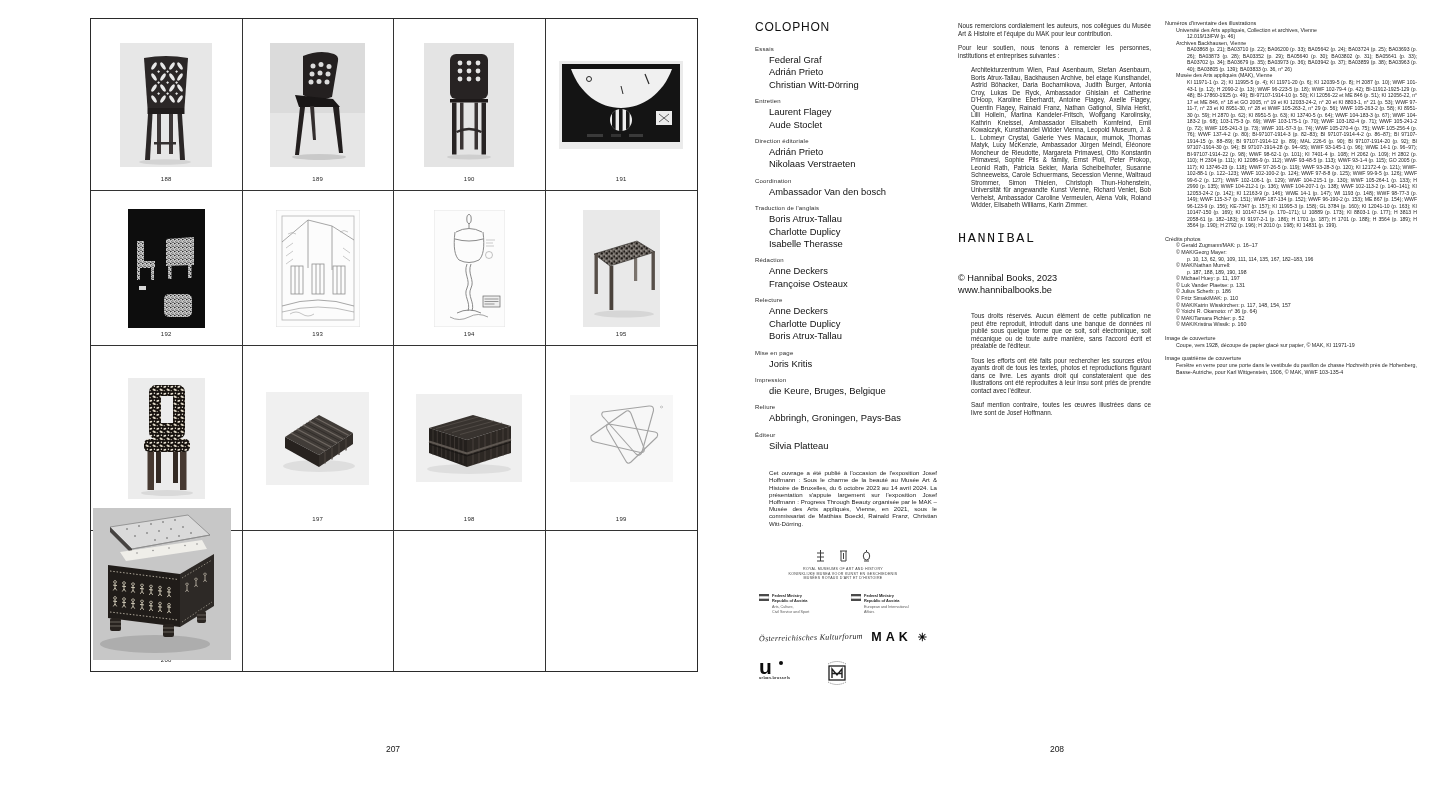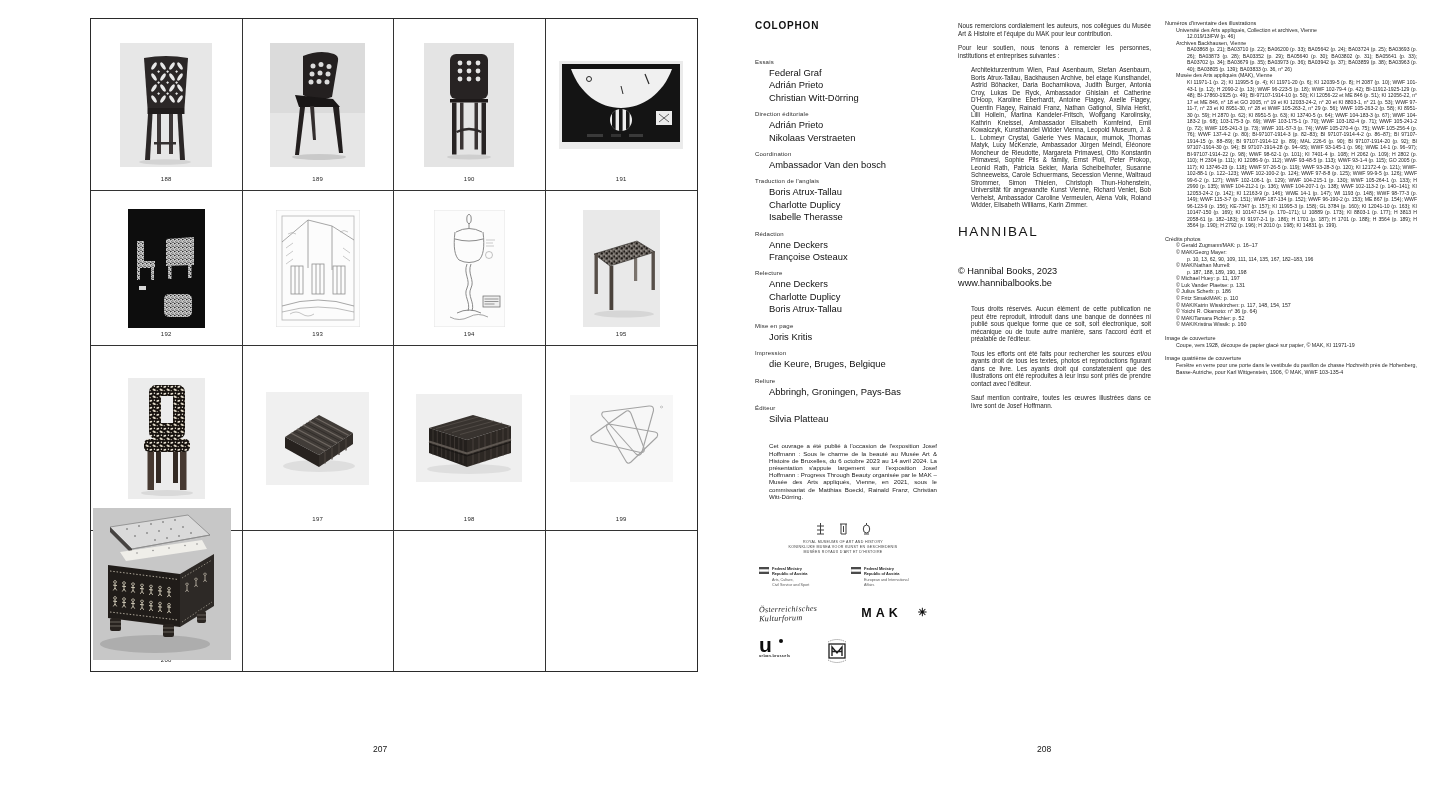--- a/index.html
+++ b/index.html
@@ -8,53 +8,53 @@
 
   
   .grid{position:absolute;left:90px;top:18px;width:608px;height:654px;border:1.4px solid #2a2a2a;background:#fff;
         display:grid;grid-template-columns:repeat(4,1fr);grid-template-rows:172px 155px 185px auto}
   .cell{border-right:1px solid #333;border-bottom:1px solid #333;position:relative;display:flex;align-items:center;justify-content:center}
   .cell.lc{border-right:none}
   .cell.lr{border-bottom:none}
   .cap{position:absolute;bottom:8px;left:0;right:0;text-align:center;font-size:6px;letter-spacing:.3px;color:#1f1f1f}
   .photo{display:block}
   .plate200{position:absolute;left:2px;top:-23px;z-index:3}
-  .pagenum{position:absolute;font-size:8.5px;color:#161616;width:40px;}
+  .pagenum{position:absolute;font-size:8.5px;color:#161616;width:40px;text-align:center}
   .pn-left{left:373px;top:744px}
   .pn-right{left:1037px;top:744px}
 
   
   .colo{position:absolute;left:755px;top:20px;width:182px}
-  .colo-title{font-size:10px;font-weight:bold;letter-spacing:.8px;color:#111;margin-bottom:28px}
+  .colo-title{font-size:12px;font-weight:normal;letter-spacing:.8px;color:#111;margin-bottom:12px}
   .clabel{font-size:6px;color:#2a2a2a;margin:7px 0 2px;letter-spacing:.2px}
   .cnames{font-size:9.4px;line-height:12.4px;margin-left:14px;white-space:pre-line;color:#101010}
   .note{font-size:6.1px;line-height:7.2px;margin:17px 0 0 14px;text-align:justify;color:#222}
 
   
   .logos{margin-top:22px;margin-left:4px;width:168px}
   .crests{display:flex;justify-content:center;gap:12px;align-items:flex-end}
   .muslines{text-align:center;font-size:3.6px;line-height:4.8px;letter-spacing:.3px;color:#3a3a3a;margin-top:5px;white-space:pre-line}
   .mins{display:flex;gap:16px;margin-top:13px}
   .min{flex:1;display:flex;gap:3px;align-items:flex-start}
   .minhead{font-size:3.9px;line-height:4.9px;font-weight:bold;color:#222;white-space:pre-line}
   .minsub{font-size:3.7px;line-height:4.7px;color:#5a5a5a;white-space:pre-line;margin-top:1px}
   .row-km{display:flex;justify-content:space-between;align-items:center;margin-top:16px}
   .kultur{font-family:"Liberation Serif",serif;font-style:italic;font-size:8px;color:#1b1b1b;letter-spacing:.3px;transform:rotate(-1.5deg)}
-  .mak{font-weight:bold;font-size:12.5px;letter-spacing:4px;color:#0e0e0e;display:flex;align-items:center;gap:16px}
+  .mak{font-weight:bold;font-size:12.5px;letter-spacing:4px;color:#0e0e0e;display:flex;align-items:center;gap:6px}
   .mak .star{font-size:11px;letter-spacing:0}
   .row-ub{display:flex;gap:34px;align-items:flex-start;margin-top:15px}
   .urban .u{font-size:21px;font-weight:bold;line-height:15px;color:#0d0d0d;display:flex;align-items:flex-start;gap:7px}
   .urban .udot{width:4px;height:4px;background:#0d0d0d;border-radius:50%;margin-top:2px}
   .urban .utxt{font-size:3.8px;font-weight:bold;letter-spacing:.3px;color:#222;margin-top:2px}
 
   
   .mid{position:absolute;left:958px;top:22px;width:193px}
   .p{font-size:6.3px;line-height:7.5px;text-align:justify;color:#1e1e1e;margin-bottom:7px}
   .ind{margin-left:13px}
-  .hannibal{font-family:Liberation Sans, sans-serif;font-size:13.5px;letter-spacing:1.6px;color:#141414;margin:15px 0 13px}
+  .hannibal{font-family:Liberation Mono, monospace;font-size:13.5px;letter-spacing:1.6px;color:#141414;margin:22px 0 13px}
   .isbn{font-size:9.2px;line-height:12.4px;color:#101010;white-space:pre-line}
   .cpy{font-size:9.2px;line-height:12.4px;color:#101010;white-space:pre-line;margin-top:26px}
   .rights{margin-top:16px}
 
   
   .inv{position:absolute;left:1165px;top:20px;width:252px;color:#222}
   .h6{font-size:5.5px;line-height:6.8px;color:#1f1f1f}
   .i1{margin-left:11px;font-size:5.3px;line-height:6.6px;color:#1f1f1f}
   .i2{margin-left:22px;font-size:5.1px;line-height:6.5px;text-align:justify;color:#242424}
   .i2l{margin-left:22px;font-size:5.1px;line-height:6.5px;color:#242424}
@@ -428,20 +428,25 @@
 <div class="colo">
   <div class="colo-title">COLOPHON</div>
 
   <div>
     <div class="clabel">Essais</div>
     <div class="cnames">Federal Graf
 Adrián Prieto
 Christian Witt-Dörring</div>
   </div>
   <div>
+    <div class="clabel">Entretien</div>
+    <div class="cnames">Laurent Flagey
+Aude Stoclet</div>
+  </div>
+  <div>
     <div class="clabel">Direction éditoriale</div>
     <div class="cnames">Adrián Prieto
 Nikolaas Verstraeten</div>
   </div>
   <div>
     <div class="clabel">Coordination</div>
     <div class="cnames">Ambassador Van den bosch</div>
   </div>
   <div>
     <div class="clabel">Traduction de l'anglais</div>

